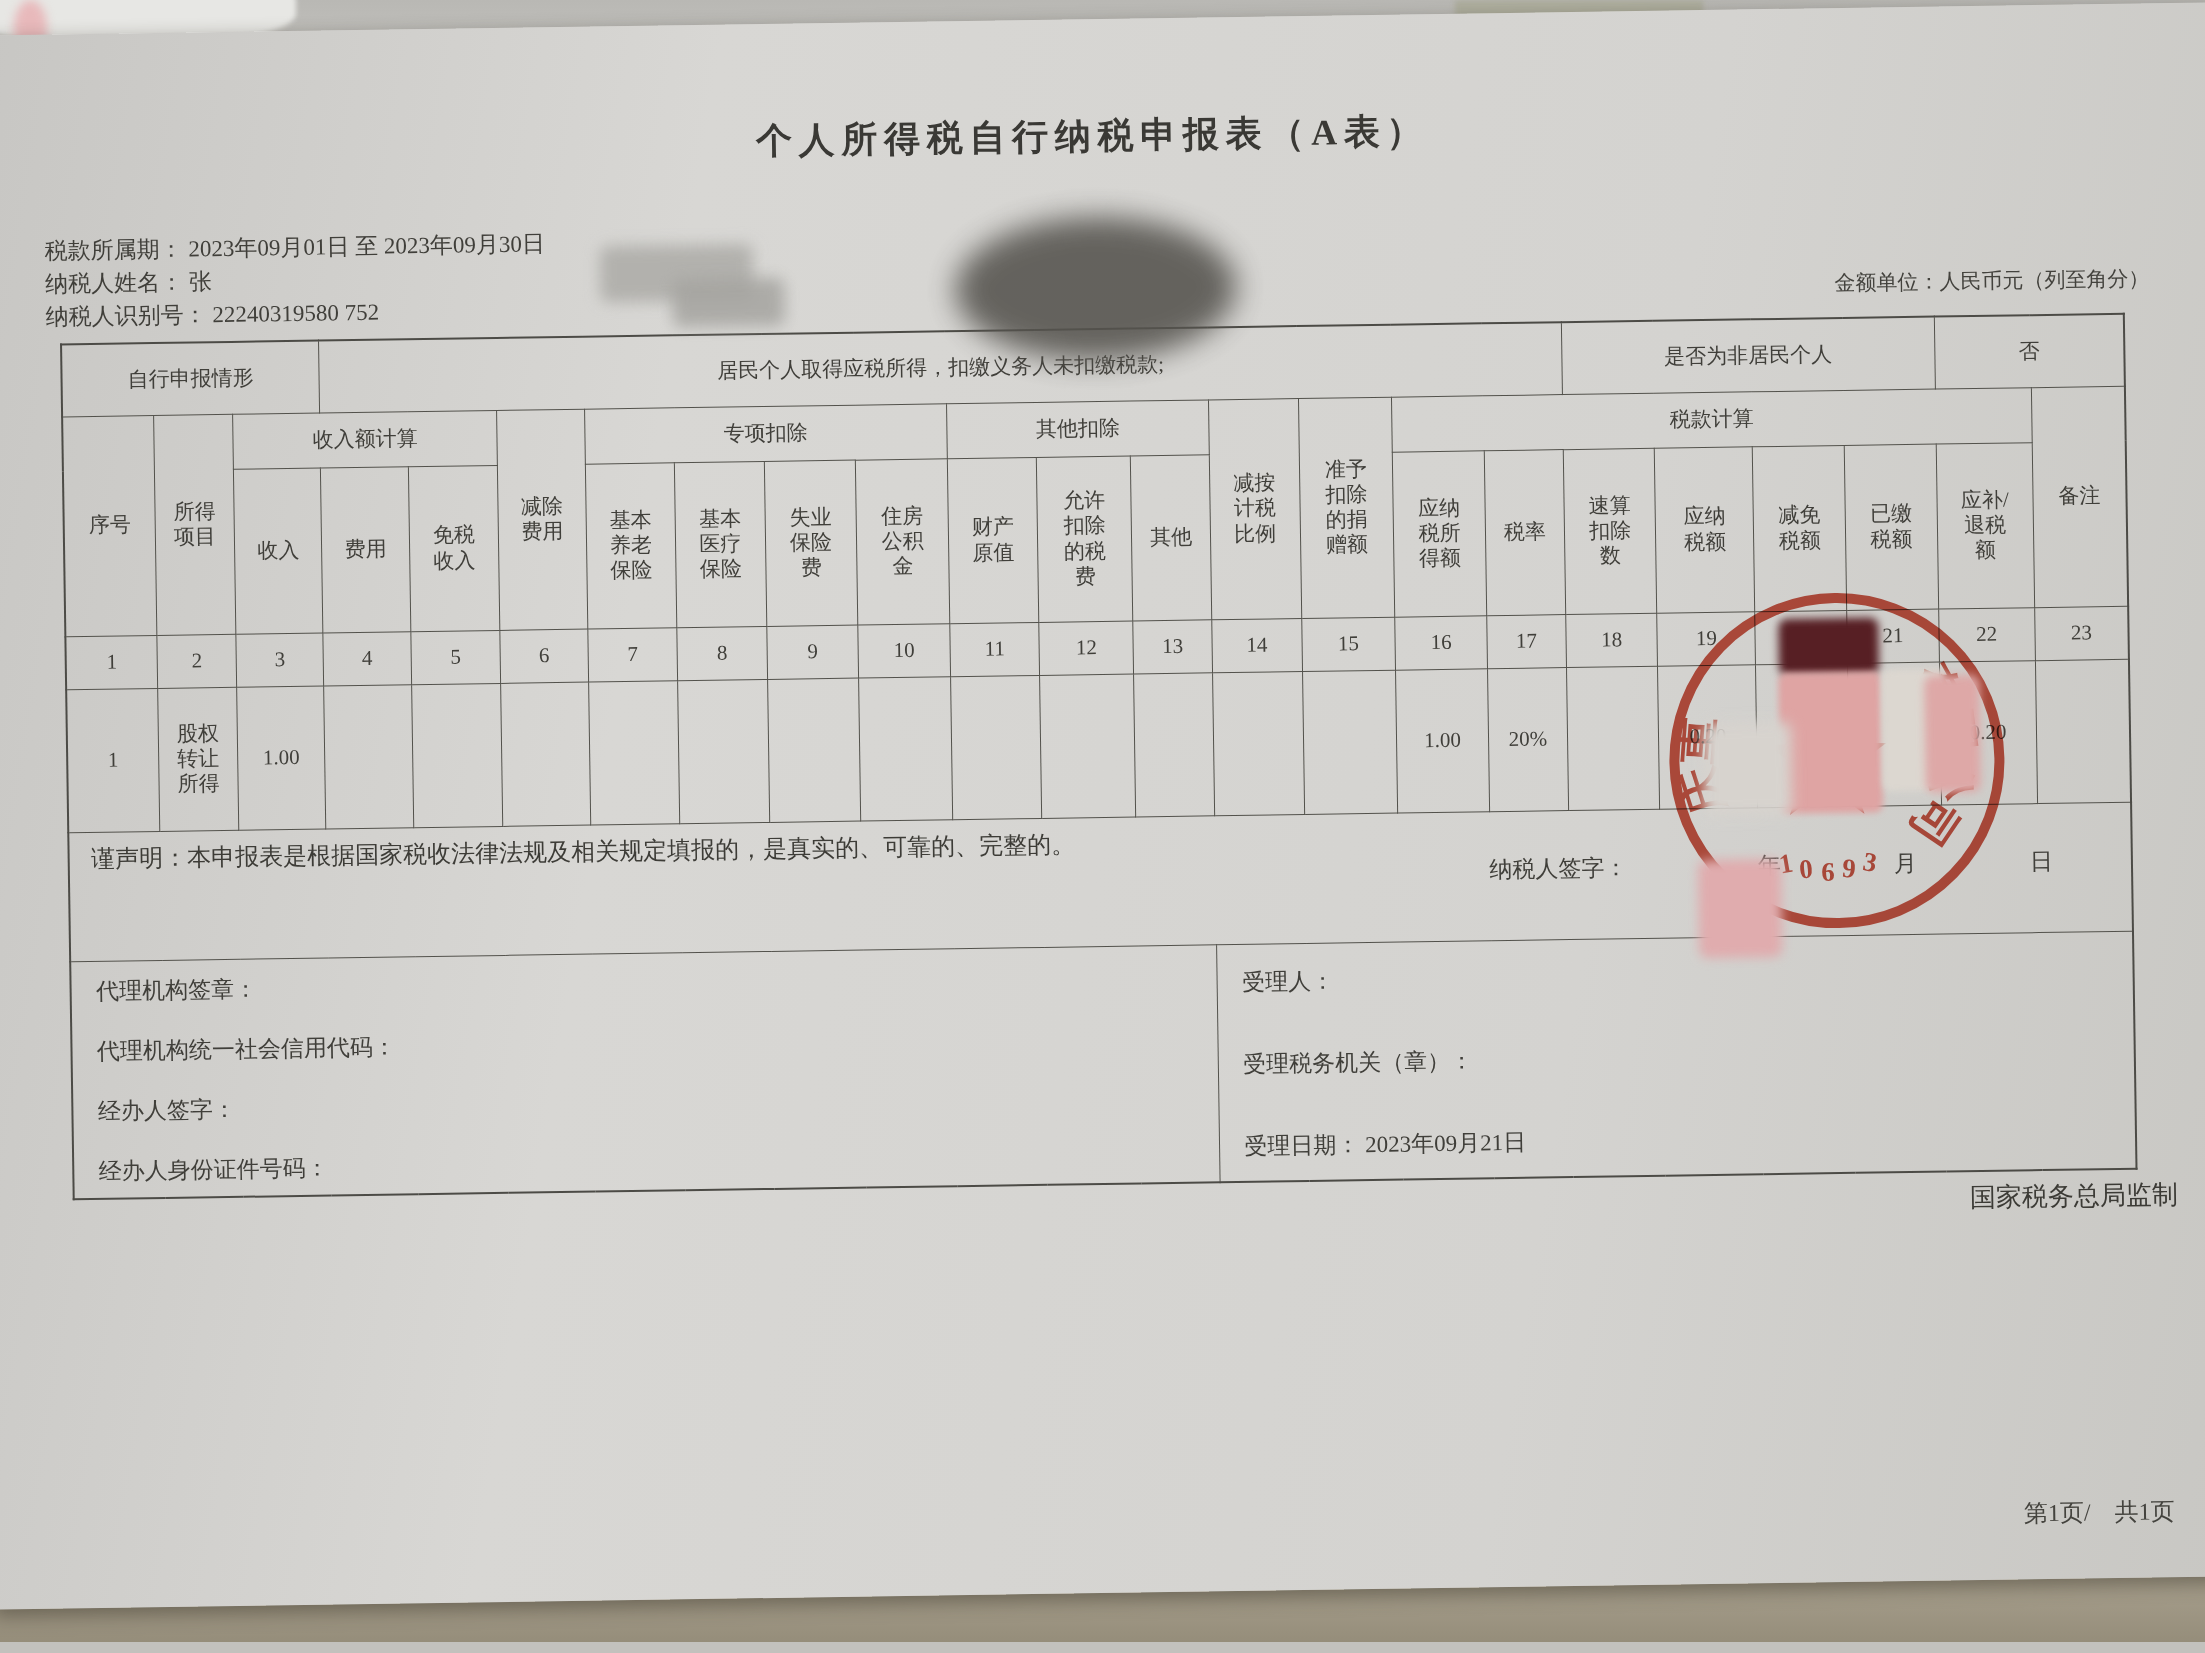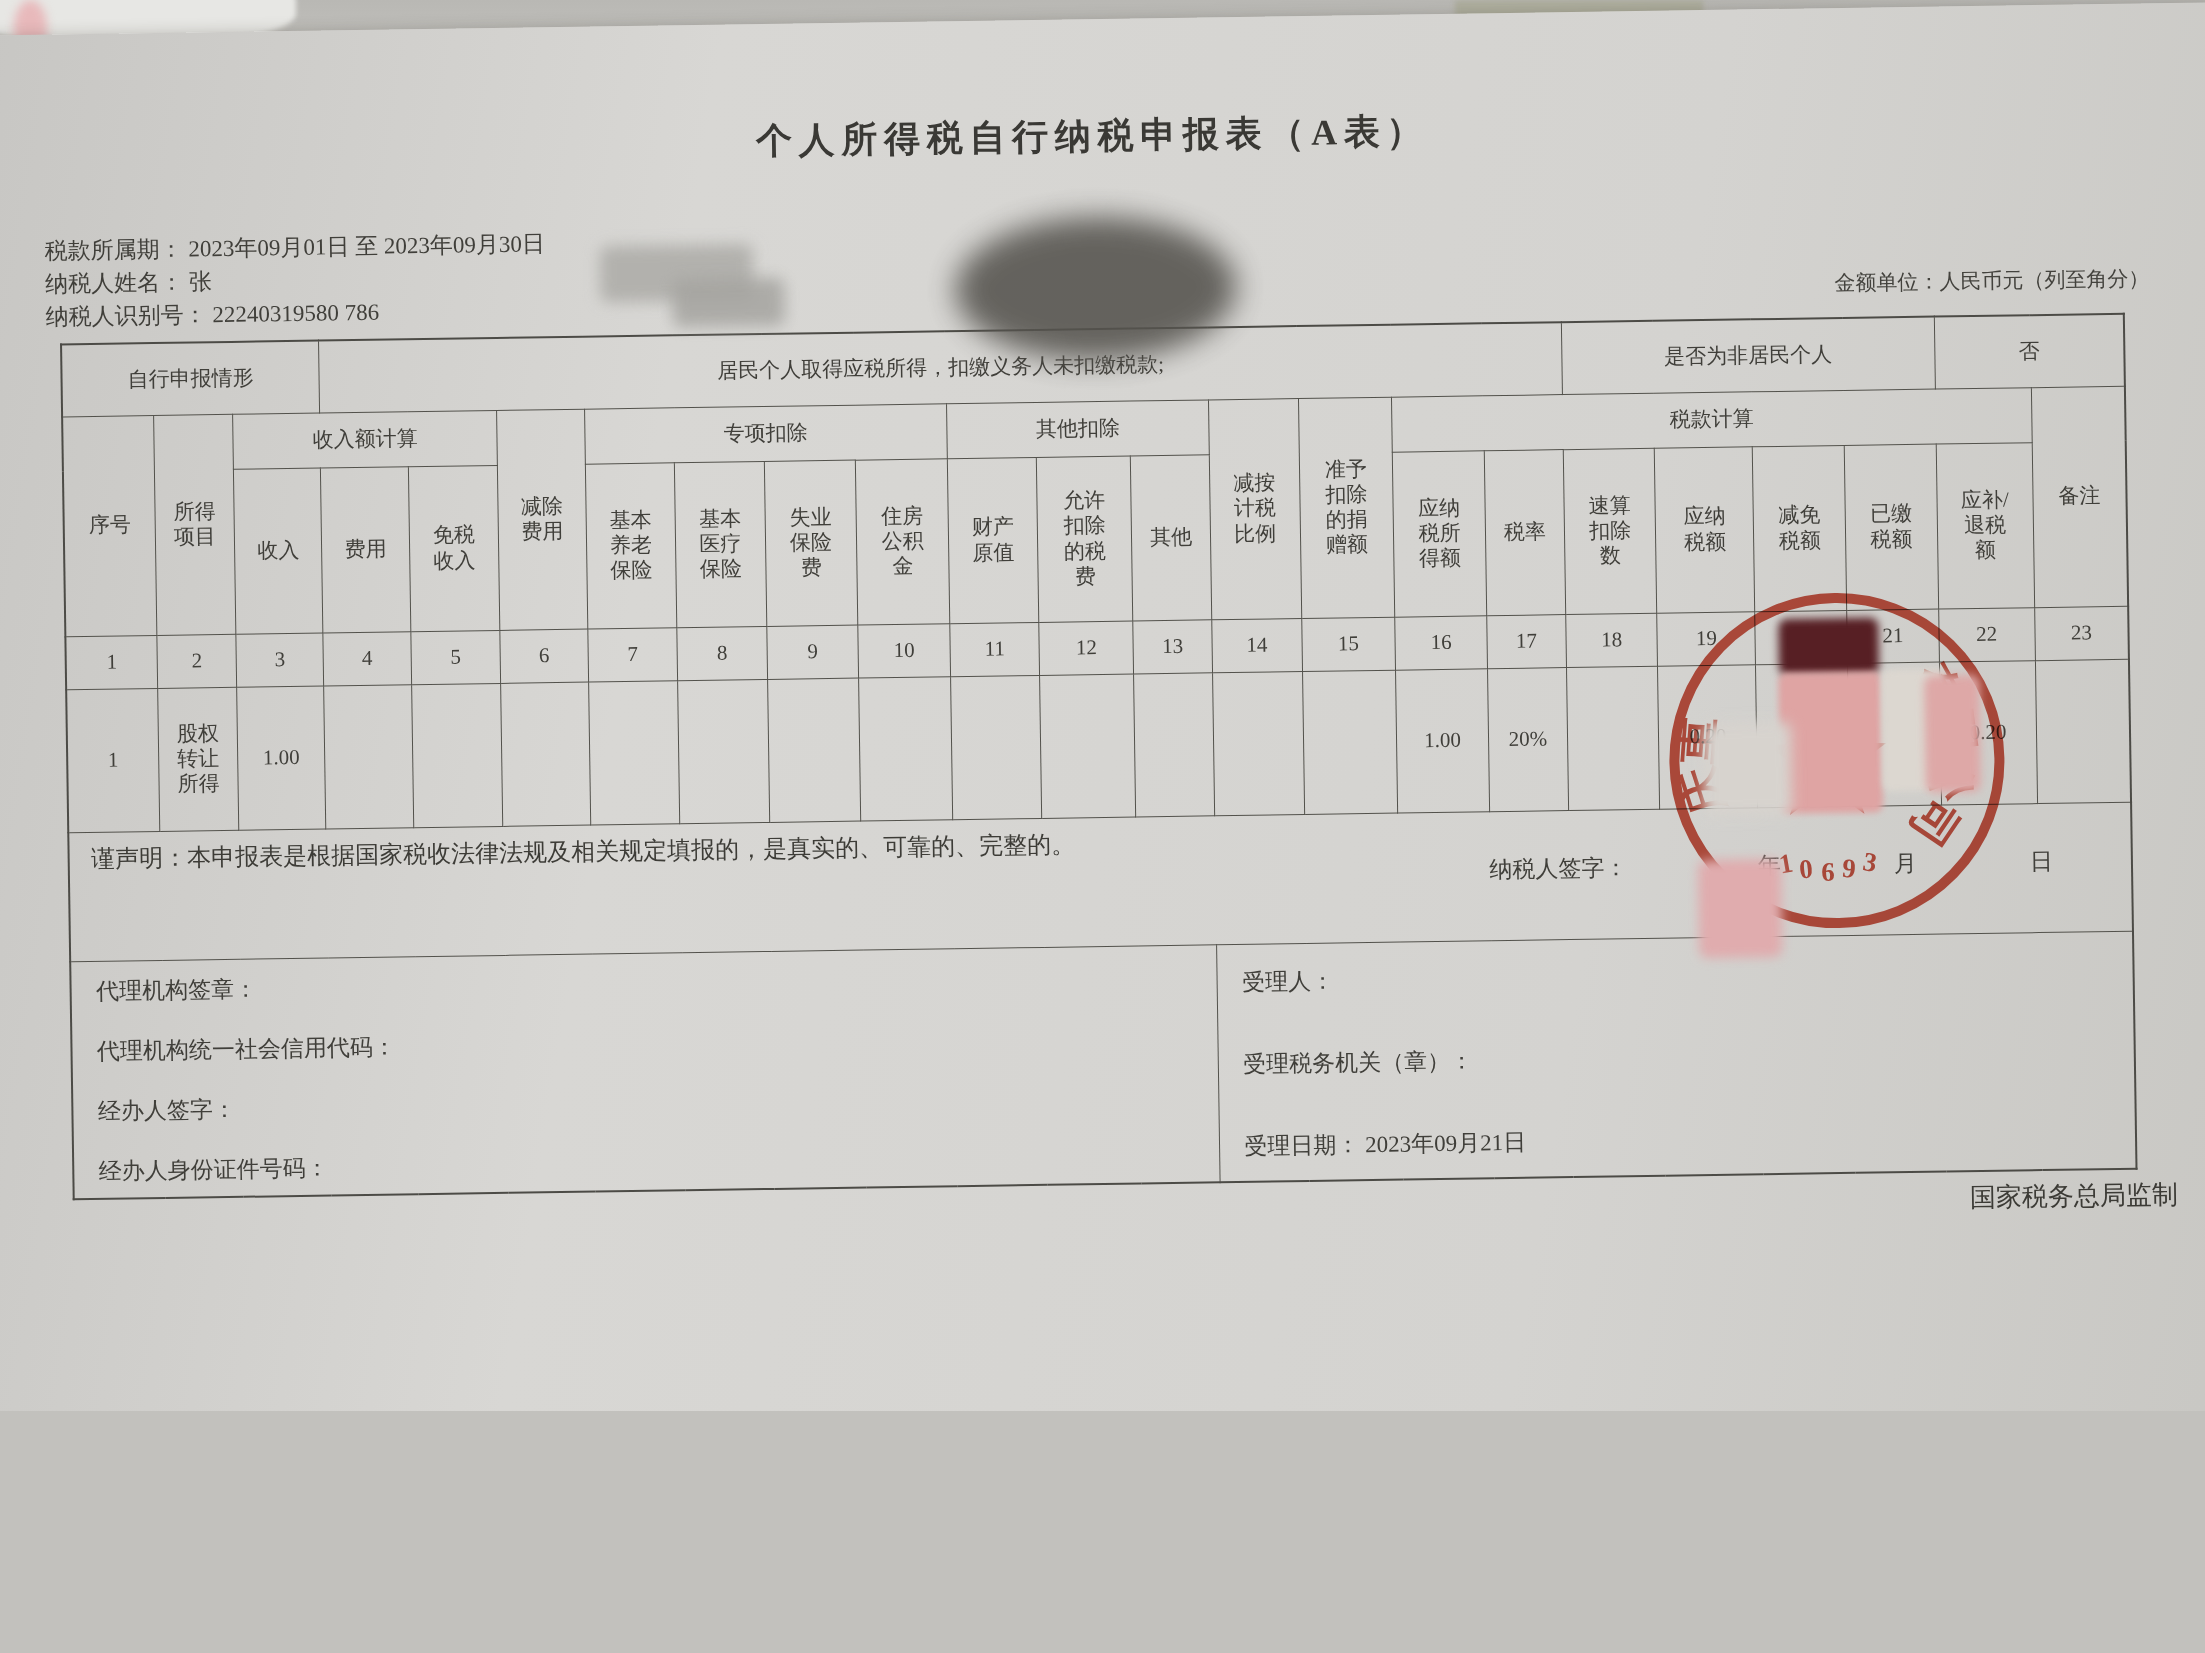--- a/index.html
+++ b/index.html
@@ -1,17 +1,17 @@
 <!DOCTYPE html>
 <html style="font-size:7.6px"><head>
 <meta charset="utf-8">
 <style>
   html,body{margin:0;padding:0;width:2205px;height:1654px;overflow:hidden;
     font-family:"Liberation Serif", serif; background:#c2c1bd;}
-  .photo{position:relative;width:2205px;height:1411px;overflow:hidden;}
+  .photo{position:relative;width:2205px;height:1642px;overflow:hidden;}
   
   .bg-top{position:absolute;left:0;top:0;right:0;height:76px;
     background:linear-gradient(#b9b8b4,#c6c5c1);}
   .bg-top-white{position:absolute;left:-38px;top:-29px;width:334px;height:72px;
     background:#e7e7e4;border-radius:40%;filter:blur(2.9px);}
   .bg-top-green{position:absolute;left:1455px;top:0;width:248px;height:33px;
     background:#aeae9e;filter:blur(2.9px);}
   .bg-pink-mark{position:absolute;left:14.3px;top:0;width:33px;height:57px;
     background:#e8b9bb;border-radius:50%;filter:blur(4.8px);}
   .desk{position:absolute;left:0;right:0;bottom:0;height:81px;
@@ -86,21 +86,21 @@
         <span>税款所属期：</span>
         <span>2023年09月01日  至  2023年09月30日</span>
       </div>
       <div>
         <span>纳税人姓名：</span>
         <span>张</span>
       </div>
       <div>
         <span>纳税人识别号：</span>
         <span>22240319580</span>
-        <span>786</span>
+        <span>752</span>
       </div>
     </div>
 
     <div class="abs unit">金额单位：人民币元（列至角分）</div>
 
     <table class="form">
       <colgroup>
         <col style="width:4.3%">
           <col style="width:3.7%">
           <col style="width:4.1%">

